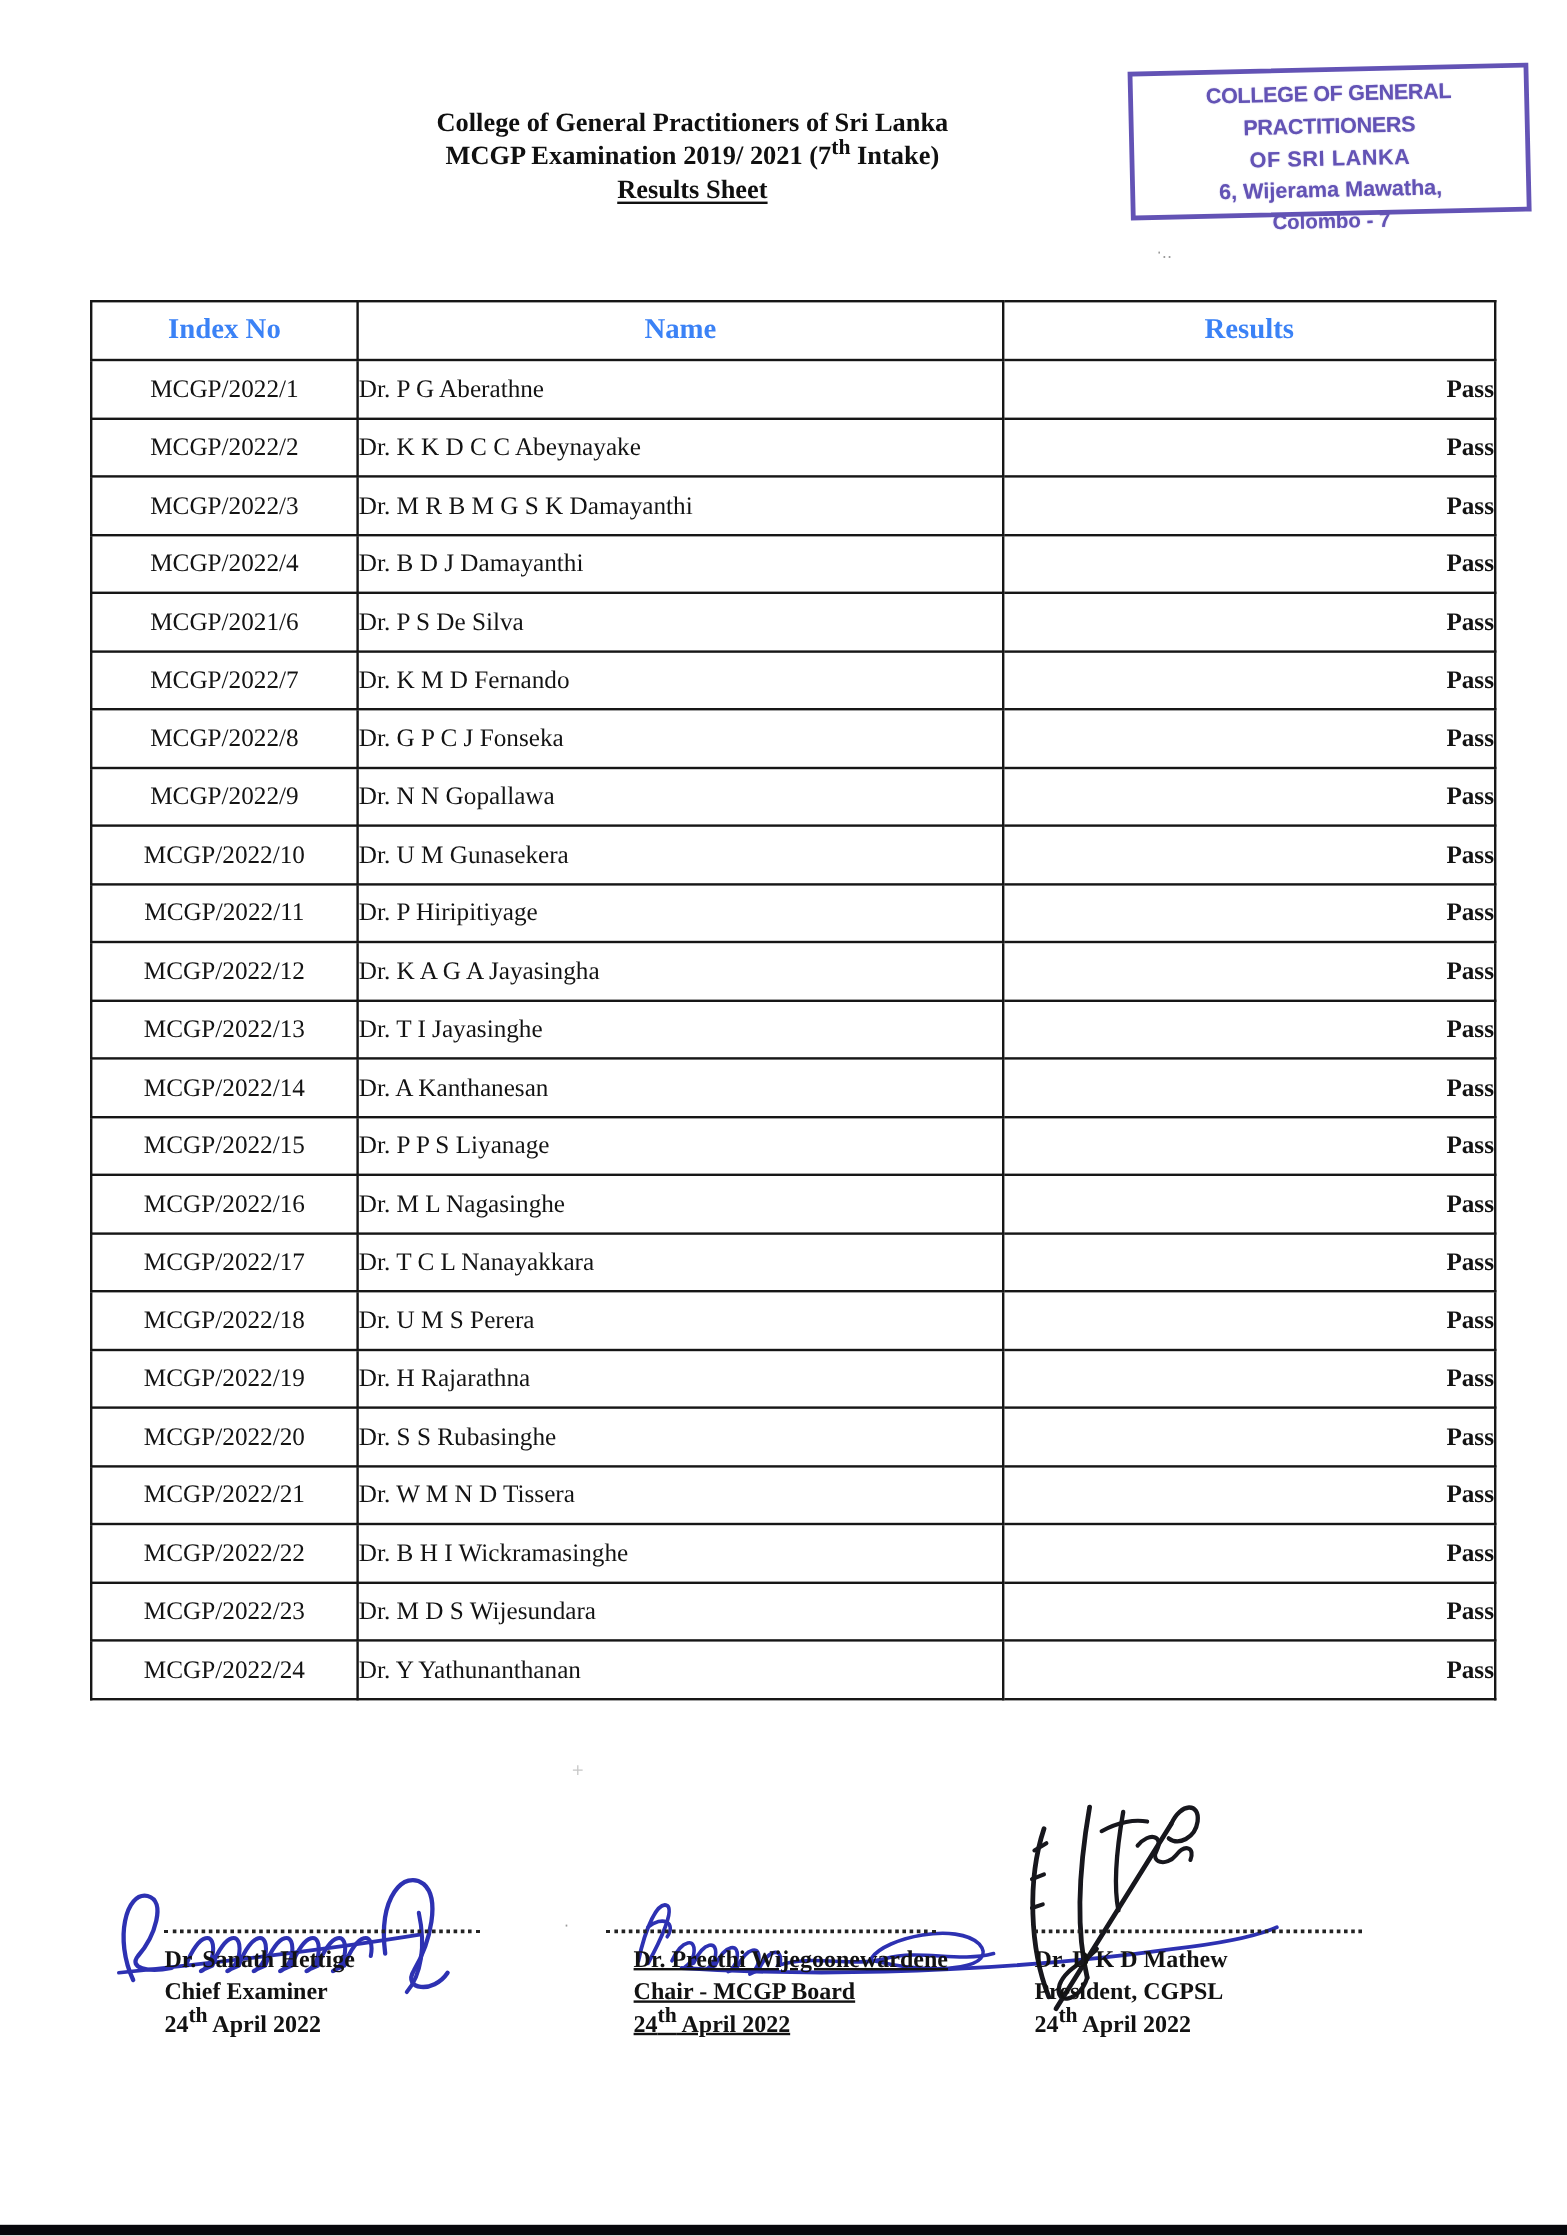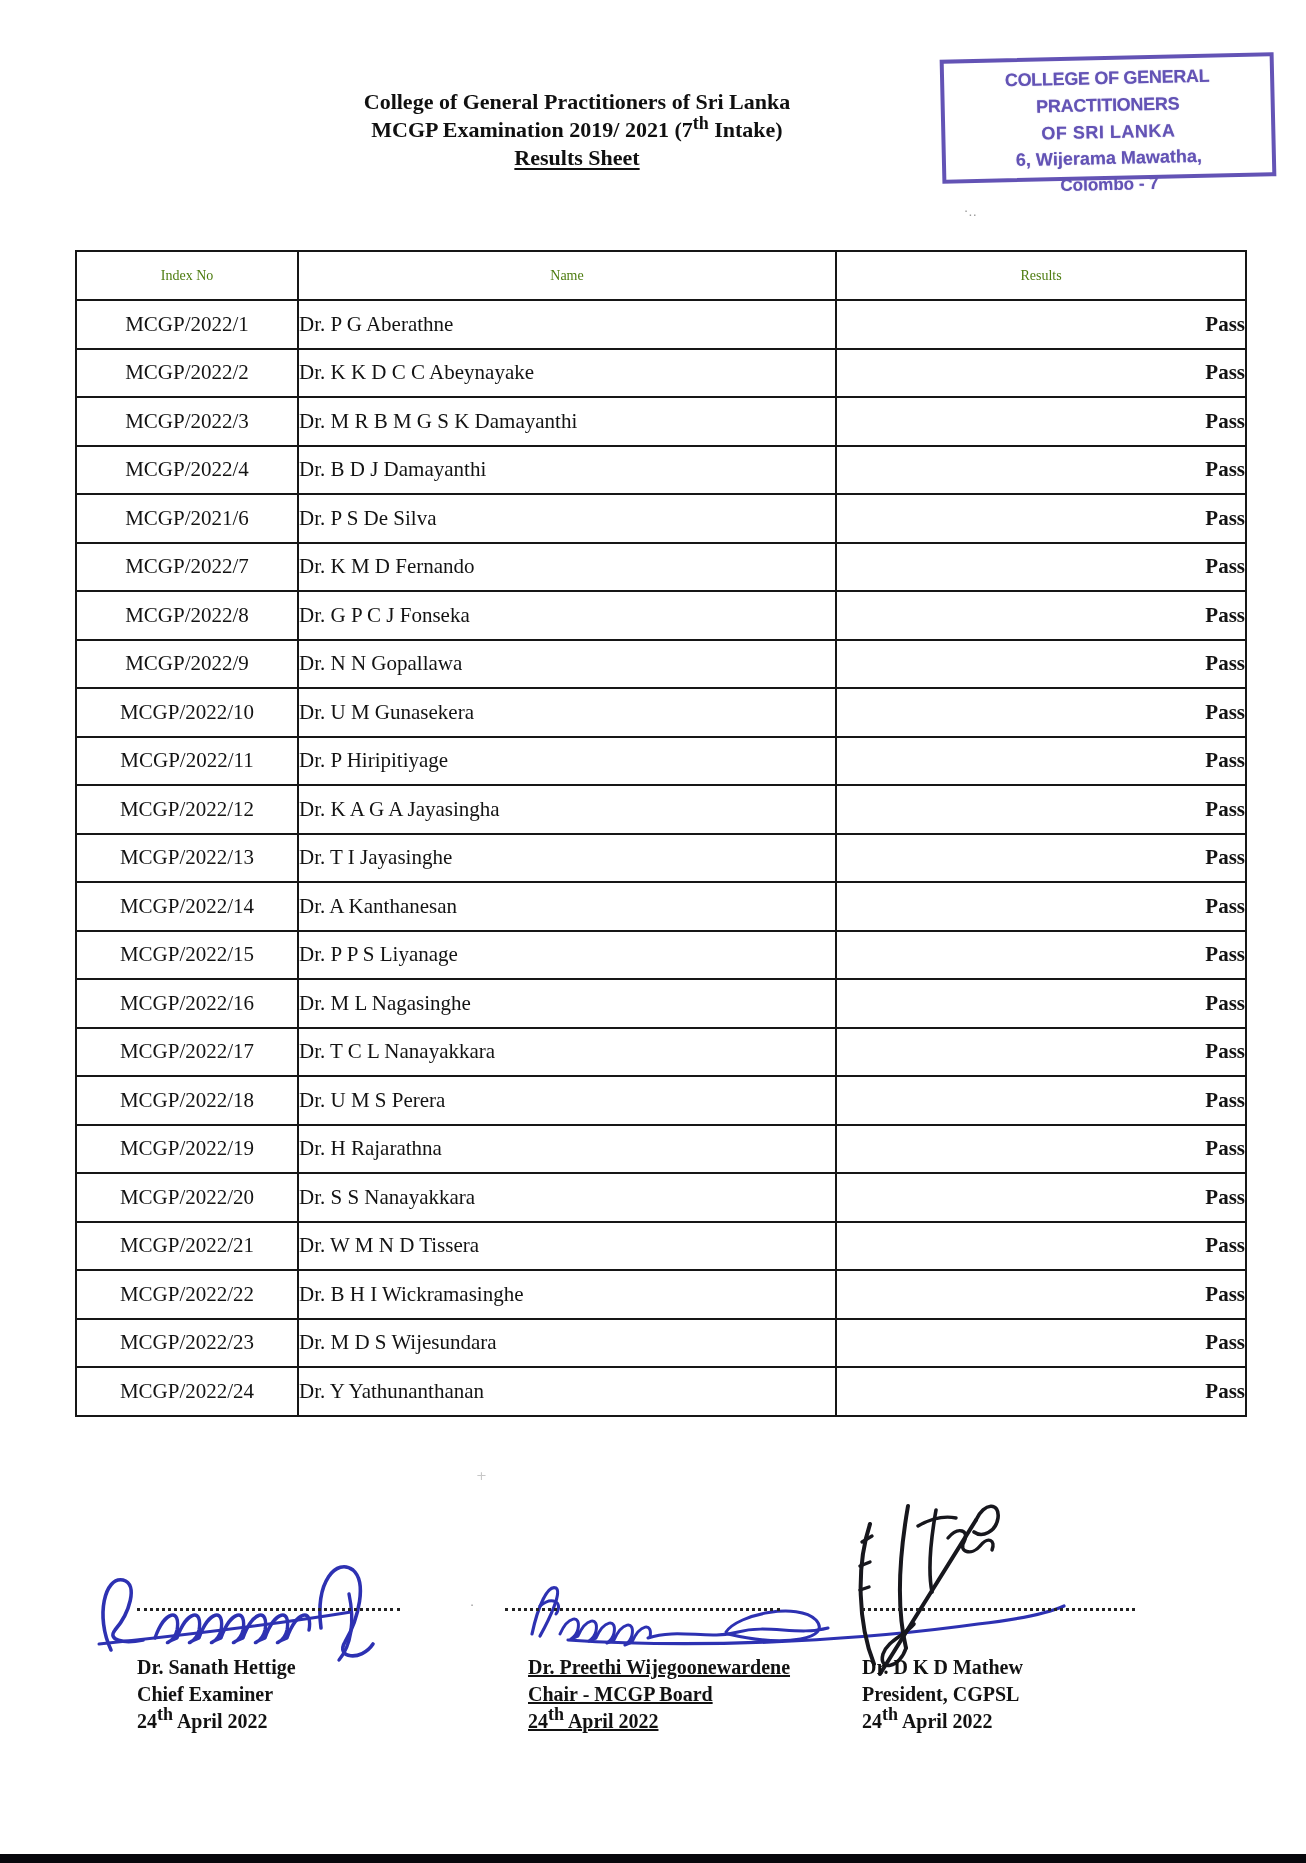--- a/index.html
+++ b/index.html
@@ -54,37 +54,37 @@
   table.results{
     position:absolute;left:75px;top:250px;width:1170px;
     border-collapse:collapse;table-layout:fixed;
   }
   table.results th, table.results td{
     border:2px solid #161616;
     padding:0;
     font-family:"Liberation Serif", serif;
   }
   table.results th{
-    height:47px;font-size:14px;font-weight:normal;text-align:center;color:#4d7c0f;
+    height:47px;font-size:24px;font-weight:bold;text-align:center;color:#3b82f6;
   }
   table.results td{
     height:46.5px;font-size:21px;color:#131313;
   }
   td.c-index{text-align:center;}
   td.c-name{text-align:left;padding-left:14px;margin-top:12px;}
   td.c-result{text-align:right;font-weight:bold;}
 
   
   .dotline{
     position:absolute;height:0;
     border-top:3px dotted #232323;
   }
   .sig-text{
     position:absolute;
-    font-weight:bold;font-size:20px;line-height:27px;color:#121212;margin-top:34px;
+    font-weight:bold;font-size:20px;line-height:27px;color:#121212;
   }
   .sig-svg{position:absolute;}
   .ink-blue path{stroke:var(--ink-blue);fill:none;stroke-linecap:round;stroke-linejoin:round;}
   .ink-dark path{stroke:#17171d;fill:none;stroke-linecap:round;stroke-linejoin:round;}
 
   
   .artifact{position:absolute;color:#9b9b9b;font-size:13px;font-family:"DejaVu Sans", sans-serif;}
   .bottom-bar{
     position:absolute;left:0;bottom:0;width:100%;height:9px;
     background:var(--bottom-bar);
@@ -229,21 +229,21 @@
     </tr>
 
     <tr>
       <td class="c-index">MCGP/2022/19</td>
       <td class="c-name">Dr. H Rajarathna</td>
       <td class="c-result">Pass</td>
     </tr>
 
     <tr>
       <td class="c-index">MCGP/2022/20</td>
-      <td class="c-name">Dr. S S Nanayakkara</td>
+      <td class="c-name">Dr. S S Rubasinghe</td>
       <td class="c-result">Pass</td>
     </tr>
 
     <tr>
       <td class="c-index">MCGP/2022/21</td>
       <td class="c-name">Dr. W M N D Tissera</td>
       <td class="c-result">Pass</td>
     </tr>
 
     <tr>

